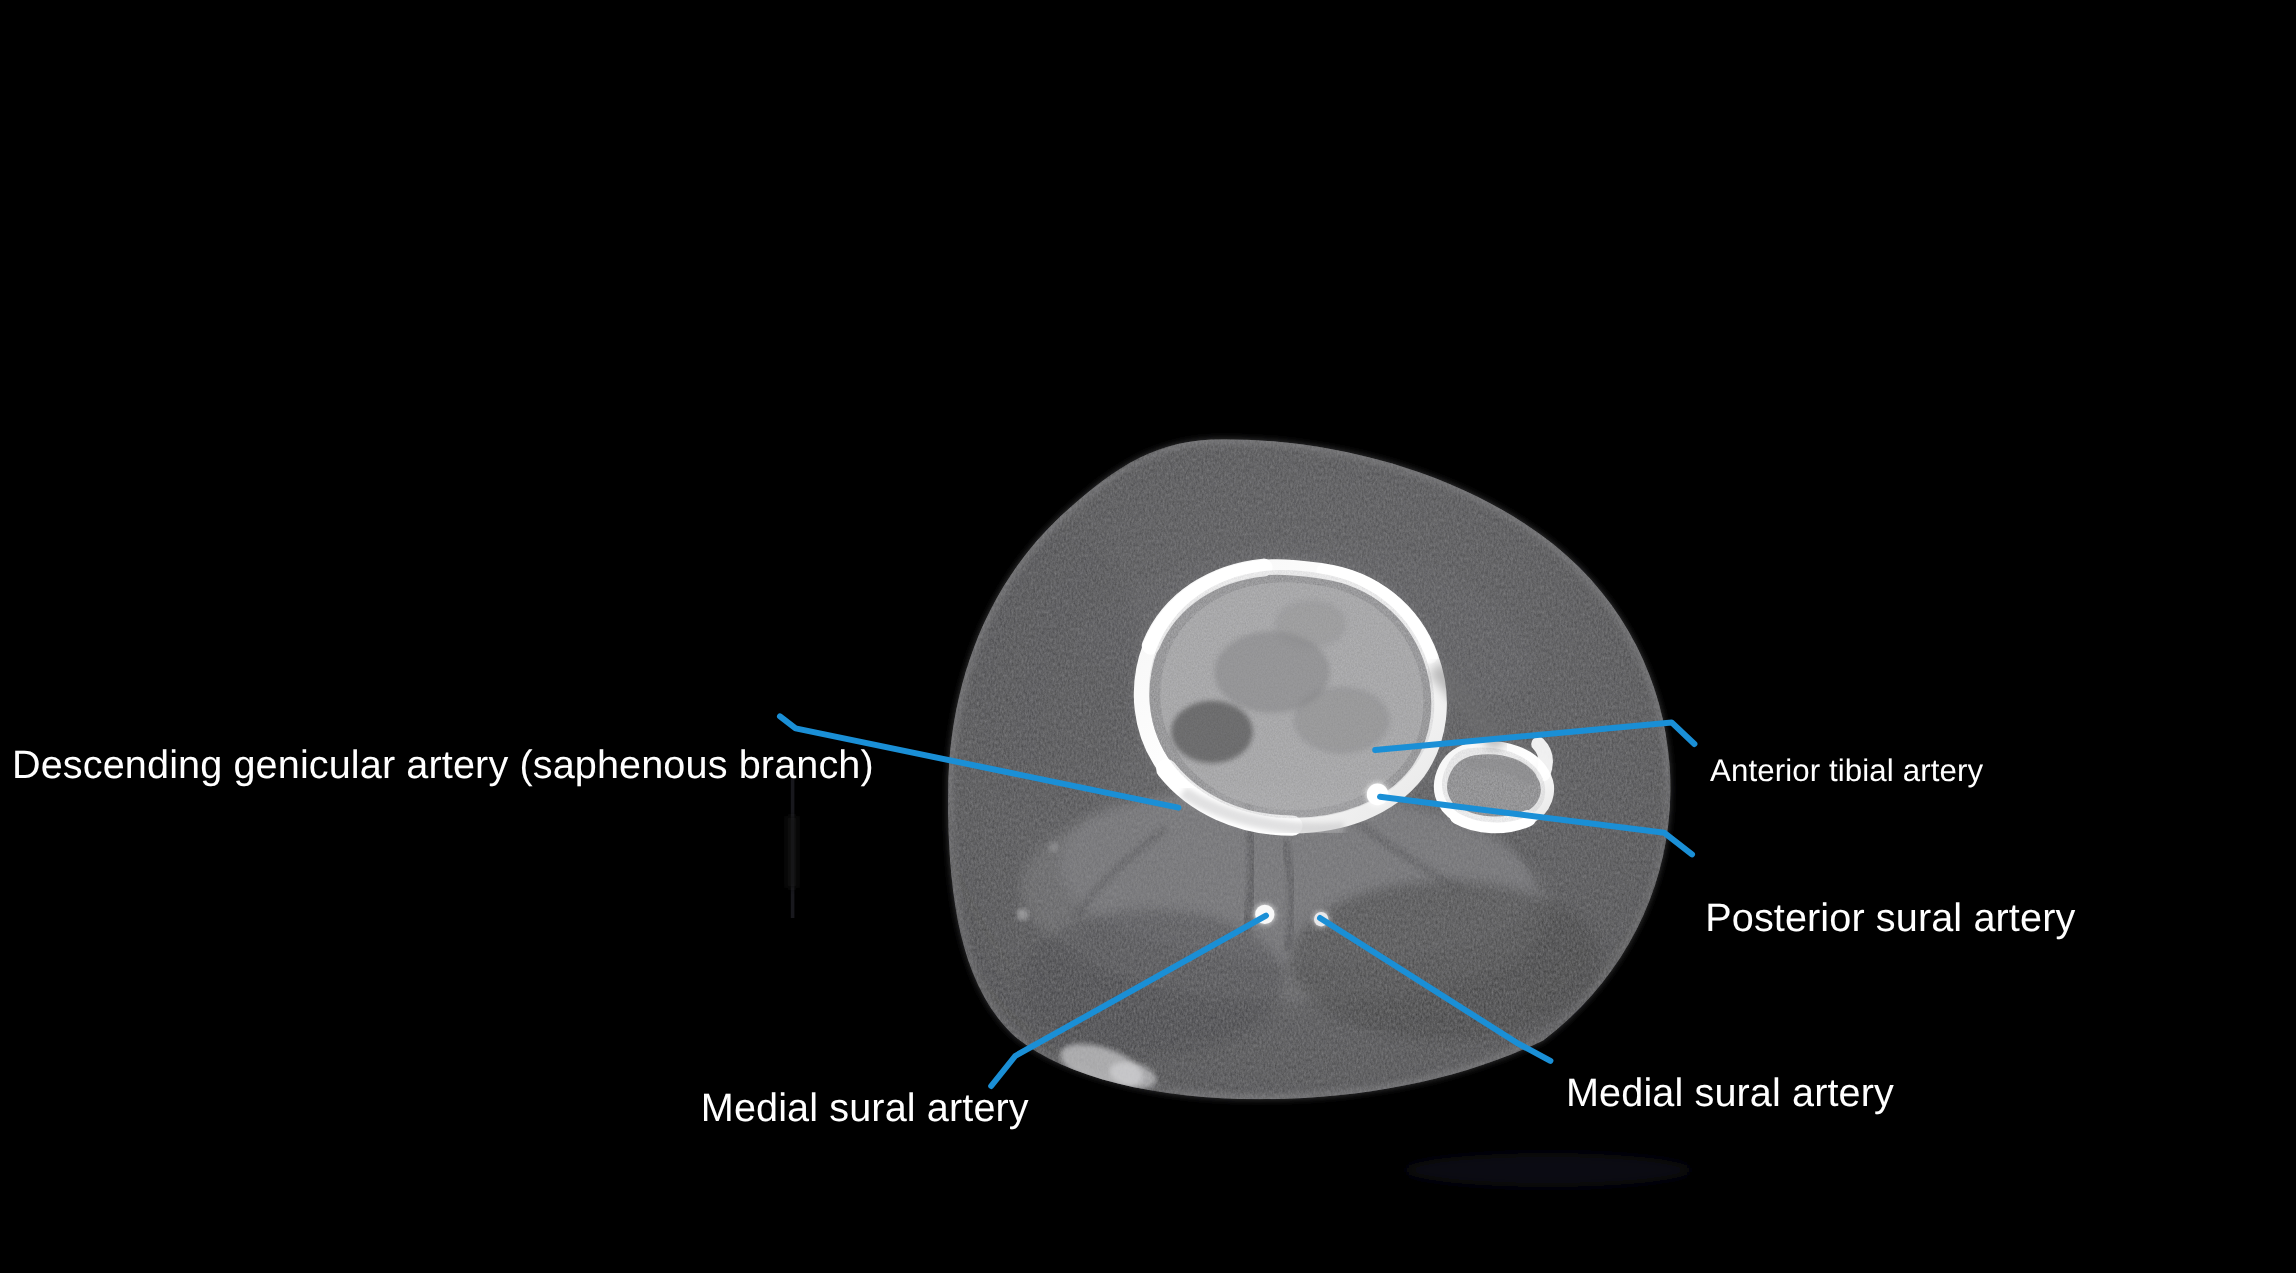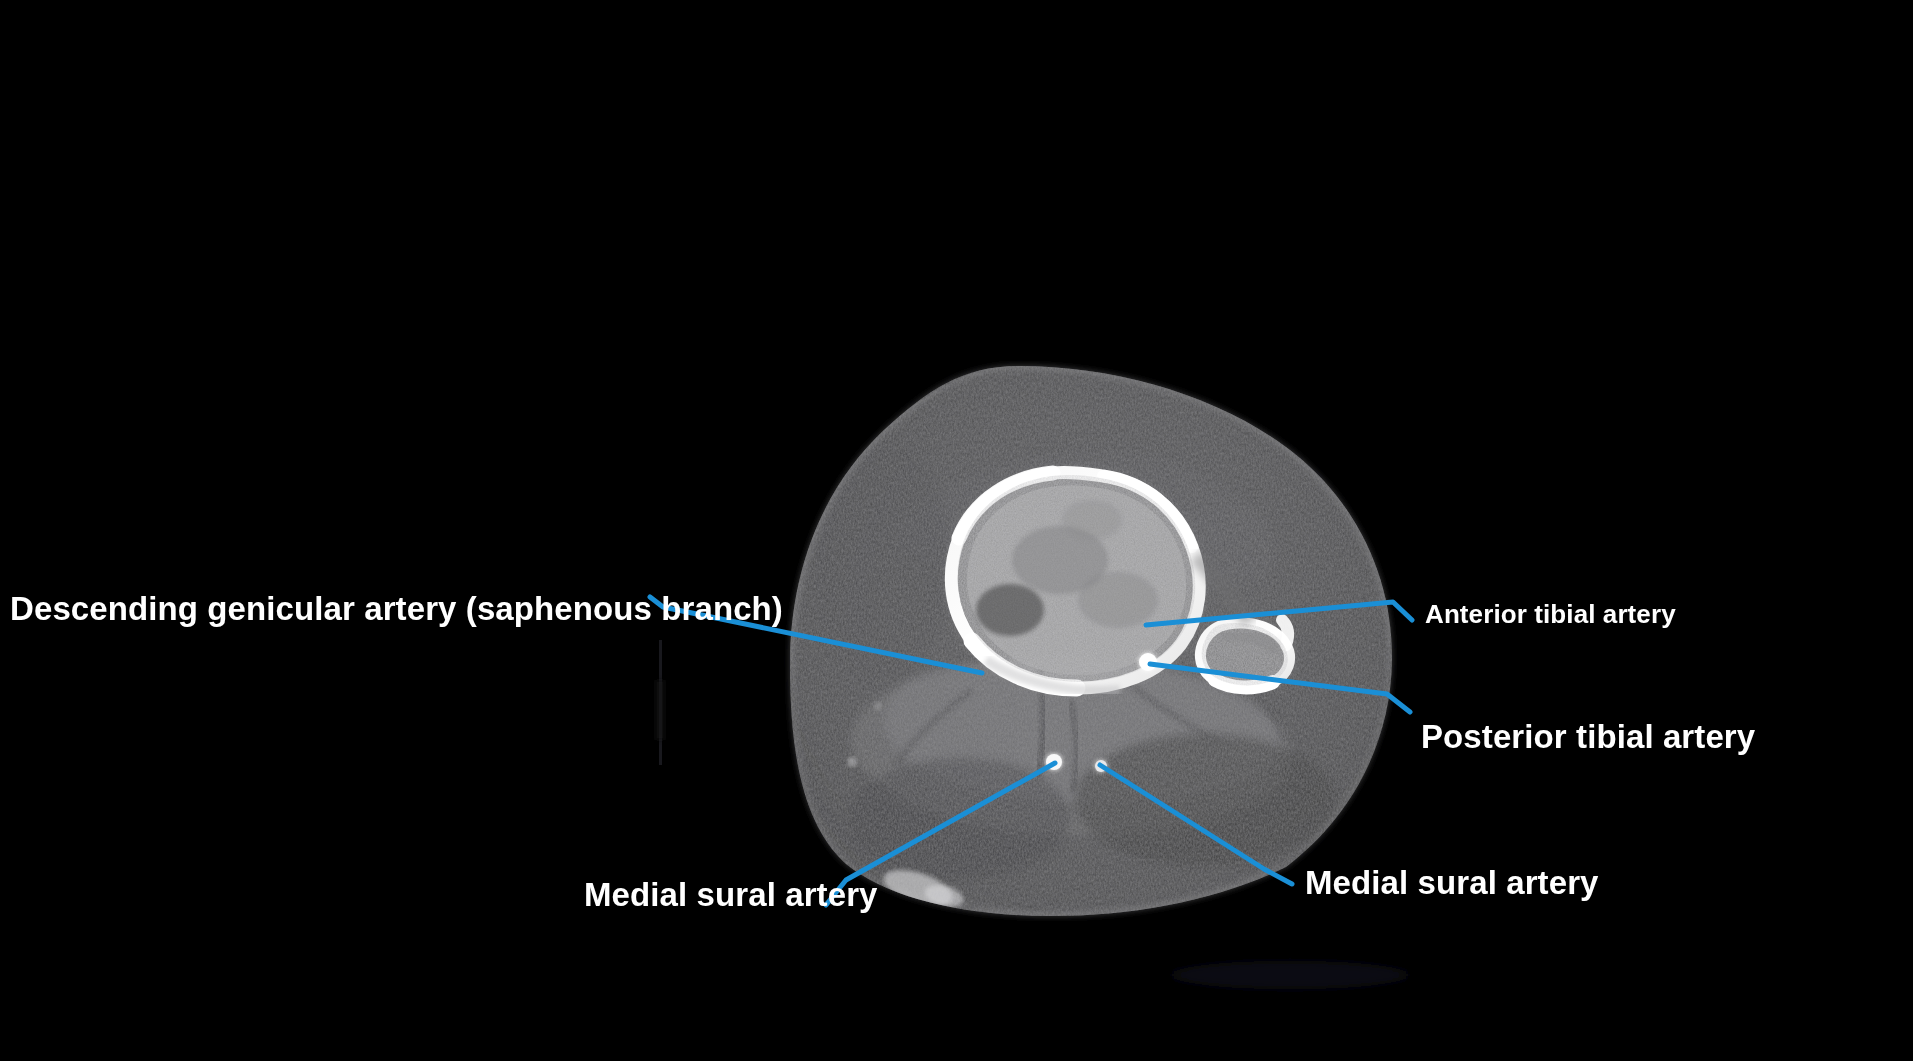--- a/index.html
+++ b/index.html
@@ -34,24 +34,25 @@
     left: 0;
     top: 0;
     width: 1913px;
     height: 1061px;
   }
   .label {
     position: absolute;
     color: #ffffff;
     font-family: "Liberation Sans", sans-serif;
     font-size: 33px;
-    font-weight: 700;
+    font-weight: 400;
     line-height: 1;
     white-space: nowrap;
     letter-spacing: 0.1px;
+    margin-top: 28px;
   }
 </style>
 </head>
 <body>
 
 <div id="viewer">
 
   <svg id="ct-svg" viewBox="0 0 1913 1061">
     <defs>
 
@@ -307,18 +308,18 @@
         <path d="M 1412,620 L 1393,602 L 1146,625" stroke="#1a8fd6" stroke-width="5" fill="none"></path>
         <path d="M 1410,712 L 1387,694 L 1150,664" stroke="#1a8fd6" stroke-width="5" fill="none"></path>
         <path d="M 826,905 L 846,880 L 1055,763" stroke="#1a8fd6" stroke-width="5" fill="none"></path>
         <path d="M 1292,884 L 1264,869 L 1100,765" stroke="#1a8fd6" stroke-width="5" fill="none"></path>
       </g>
   </svg>
 
   <div id="annotation-layer">
       <div class="label" style="left: 10px; top: 592px; color: rgb(255, 255, 255); font-size: 33px;">Descending genicular artery (saphenous branch)</div>
       <div class="label" style="left: 1425px; top: 601px; color: rgb(255, 255, 255); font-size: 26px;">Anterior tibial artery</div>
-      <div class="label" style="left: 1421px; top: 720px; color: rgb(255, 255, 255); font-size: 33px;">Posterior tibial artery</div>
+      <div class="label" style="left: 1421px; top: 720px; color: rgb(255, 255, 255); font-size: 33px;">Posterior sural artery</div>
       <div class="label" style="left: 584px; top: 878px; color: rgb(255, 255, 255); font-size: 33px;">Medial sural artery</div>
       <div class="label" style="left: 1305px; top: 866px; color: rgb(255, 255, 255); font-size: 33px;">Medial sural artery</div>
     </div>
 
 </div>
 
 </body></html>

